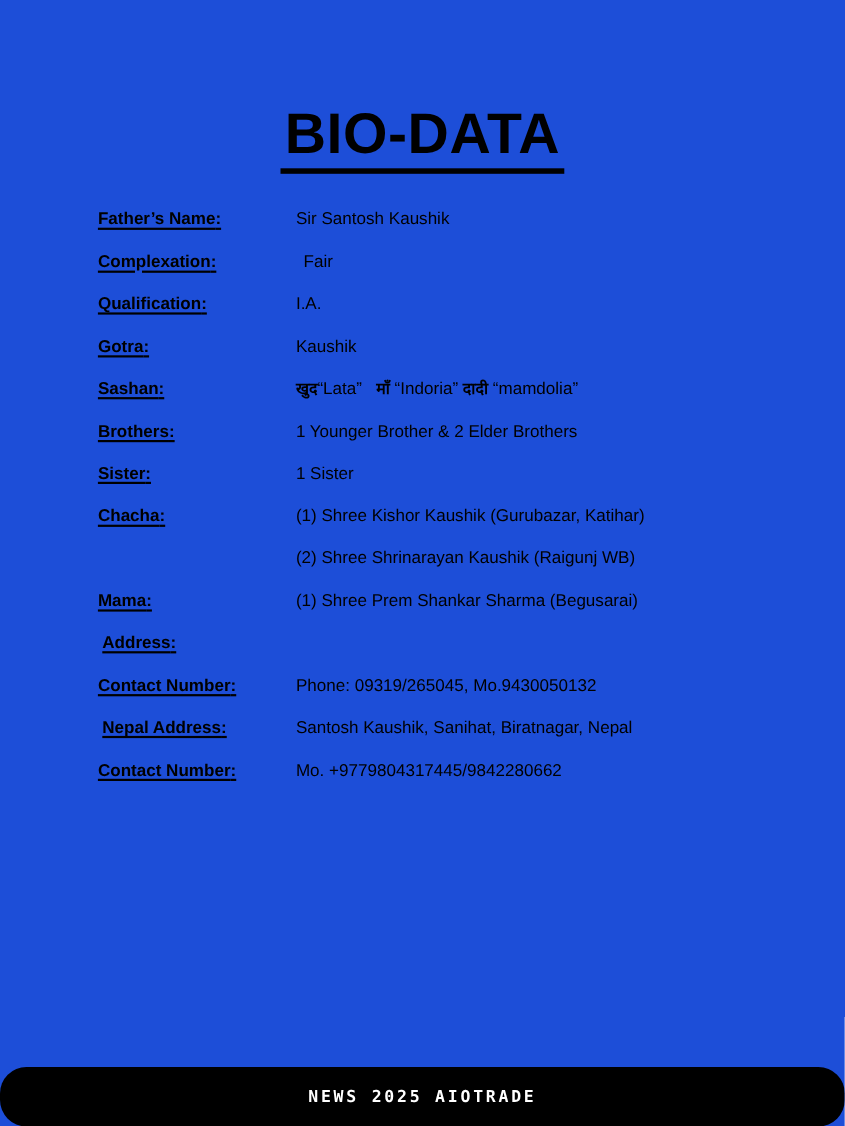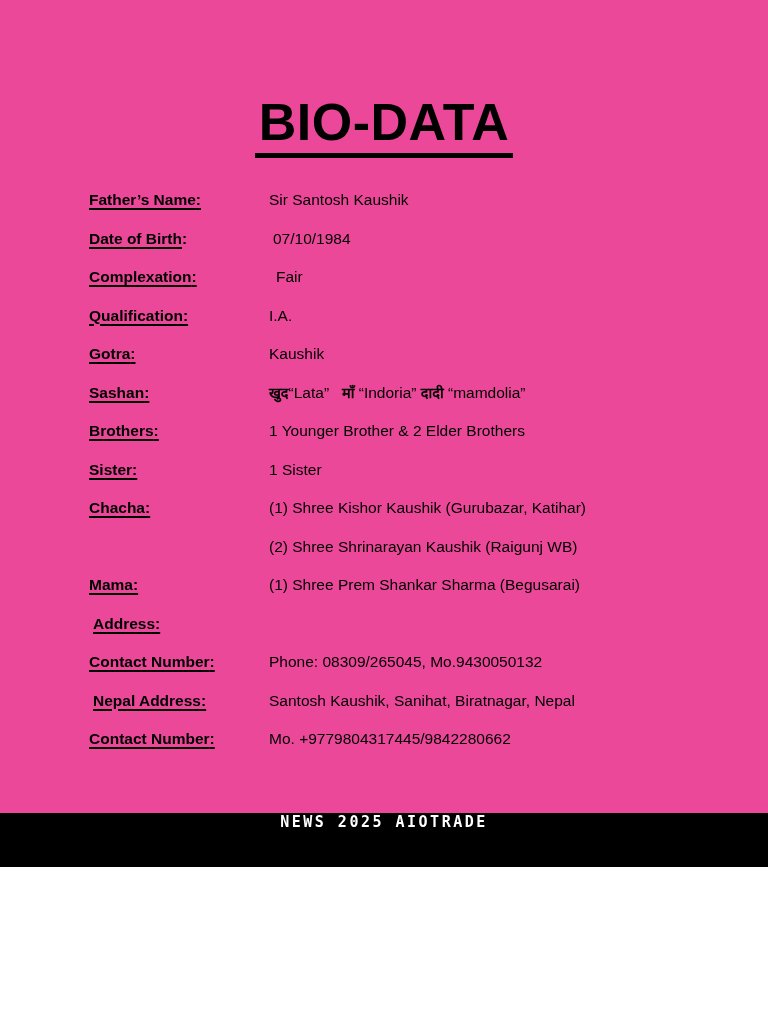--- a/index.html
+++ b/index.html
@@ -9,22 +9,22 @@
     background: #ffffff;
   }
   body {
     font-family: "Liberation Sans", "DejaVu Sans", sans-serif;
     color: #000000;
     -webkit-font-smoothing: antialiased;
   }
   .page {
     position: relative;
     width: 768px;
-    height: 867px;
-    background: #ec4899;
+    height: 1024px;
+    background: #1d4ed8;
     overflow: hidden;
     box-sizing: border-box;
   }
 
   
   .title-block {
     position: absolute;
     left: 0;
     top: 95px;
     width: 768px;
@@ -93,22 +93,23 @@
 
   
   .footer {
     position: absolute;
     left: 0;
     bottom: 0;
     width: 768px;
     height: 54px;
     background: #000000;
     display: flex;
-    align-items: flex-start;
+    align-items: center;
     justify-content: center;
+    border-radius: 24px;
   }
   .footer-text {
     font-family: "DejaVu Sans Mono", "Liberation Mono", monospace;
     font-size: 15px;
     font-weight: bold;
     letter-spacing: 2.5px;
     color: #ffffff;
     white-space: nowrap;
   }
 </style>
@@ -124,26 +125,20 @@
   <div class="fields">
 
 
     <div class="row">
       <div class="label">
         <span class="u">Father’s Name</span><span class="u">:</span>
       </div>
       <div class="value">Sir Santosh Kaushik</div>
     </div>
 
-    <div class="row">
-      <div class="label">
-        <span class="u">Date of Birth</span><span class="colon-out">:</span>
-      </div>
-      <div class="value v-pad-1">07/10/1984</div>
-    </div>
 
 
     <div class="row">
       <div class="label">
         <span class="u">Complexation</span><span class="u">:</span>
       </div>
       <div class="value v-pad-2">Fair</div>
     </div>
 
     <div class="row">
@@ -205,21 +200,21 @@
     <div class="row">
       <div class="label indent">
         <span class="u">Address</span><span class="u">:</span>
       </div>
     </div>
 
     <div class="row">
       <div class="label">
         <span class="u">Contact Number</span><span class="u">:</span>
       </div>
-      <div class="value">Phone: 08309/265045, Mo.9430050132</div>
+      <div class="value">Phone: 09319/265045, Mo.9430050132</div>
     </div>
 
     <div class="row">
       <div class="label indent">
         <span class="u">Nepal Address</span><span class="u">:</span>
       </div>
       <div class="value">Santosh Kaushik, Sanihat, Biratnagar, Nepal</div>
     </div>
 
     <div class="row">

